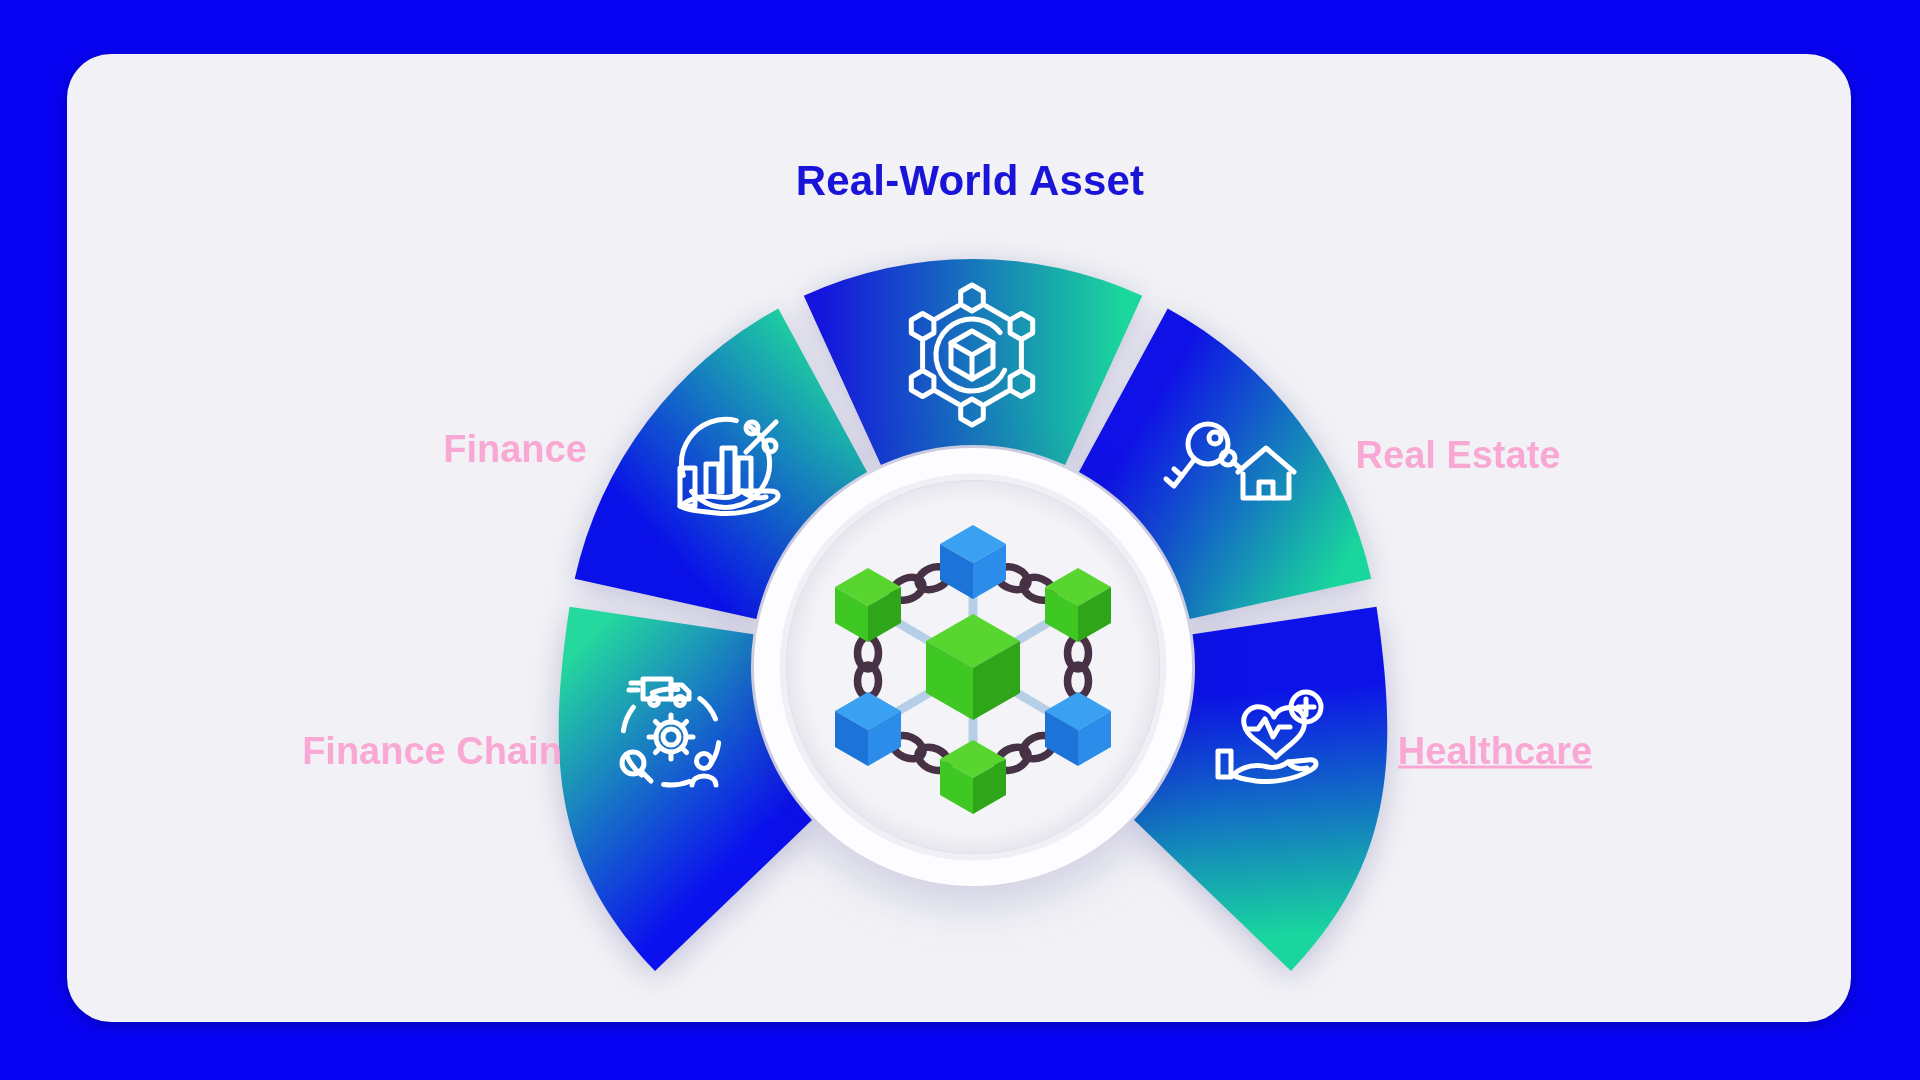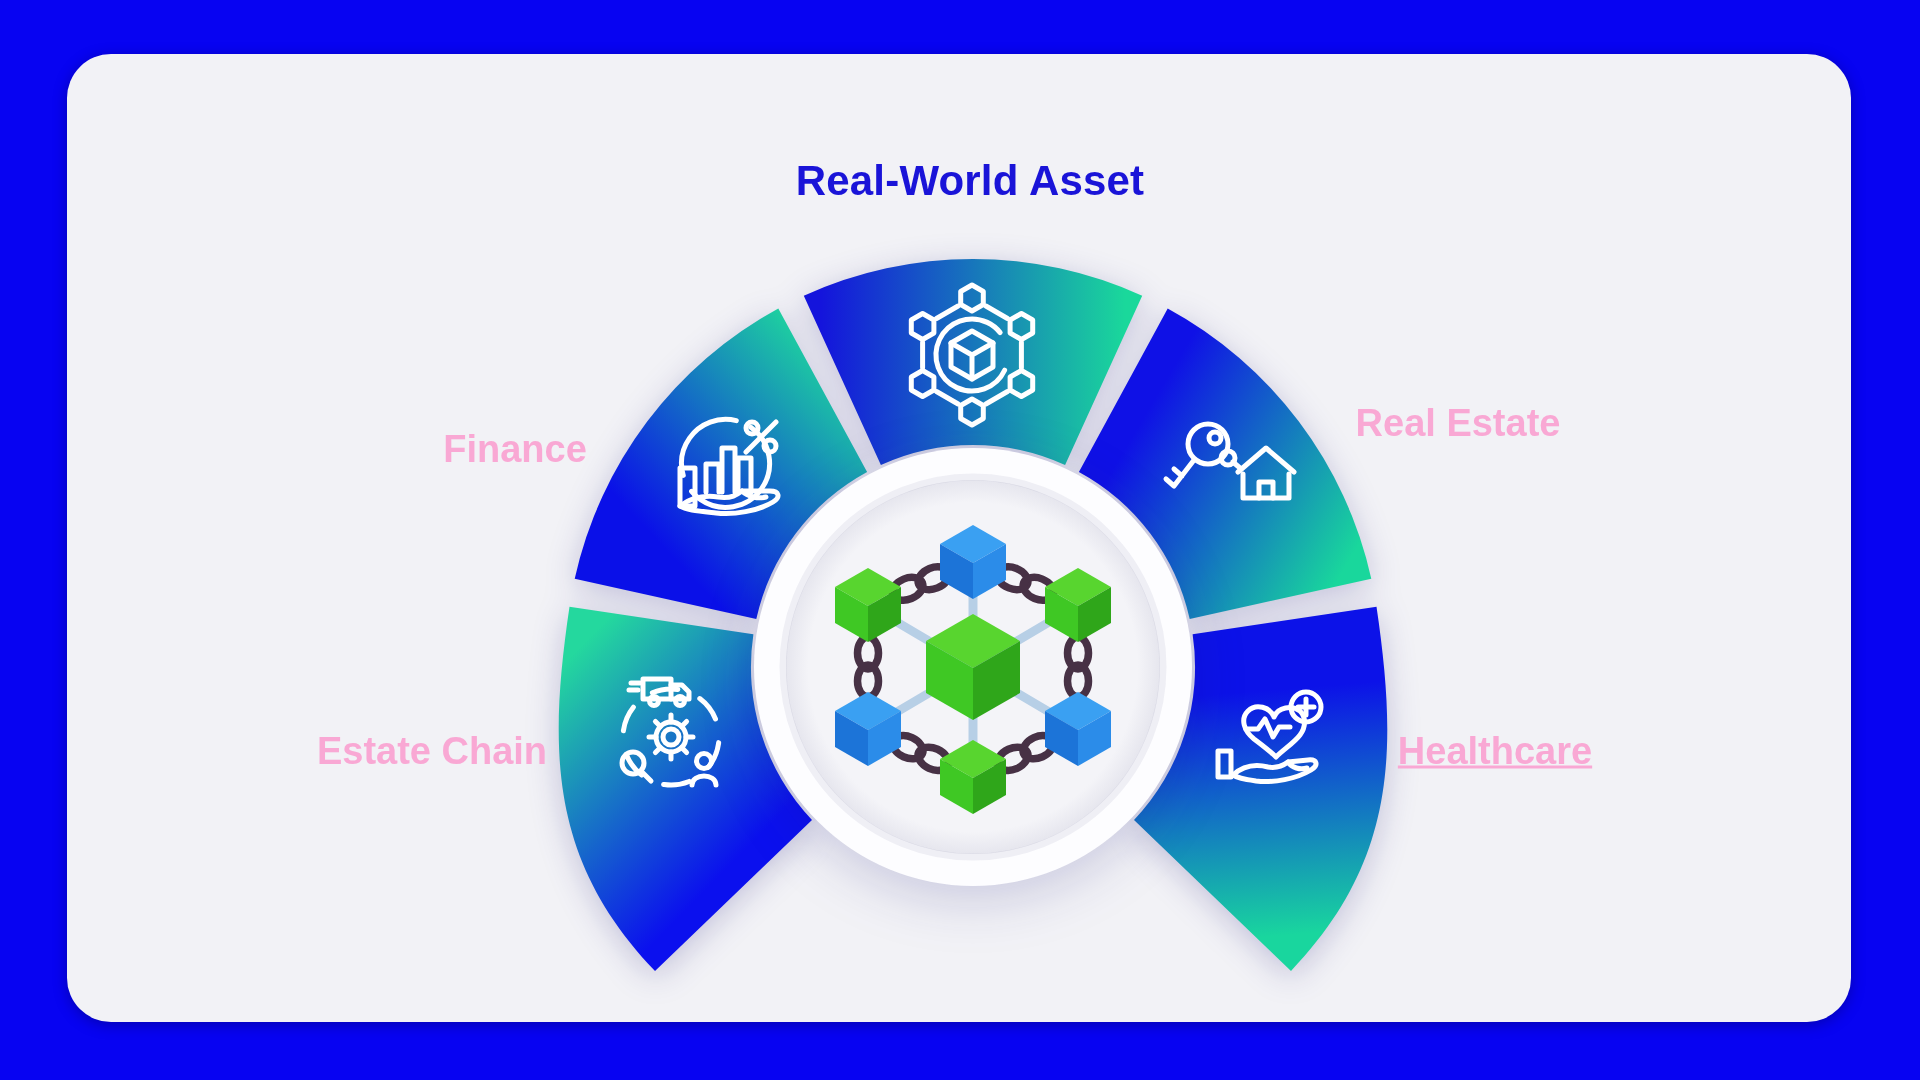--- a/index.html
+++ b/index.html
@@ -11,21 +11,21 @@
   .fan-svg{position:absolute;left:0;top:0;width:1920px;height:1080px;}
   .seg-group{filter:drop-shadow(0 7px 16px rgba(24,20,120,.22));}
   .medallion{filter:drop-shadow(0 14px 26px rgba(24,20,120,.18));}
   .wicon{stroke:#ffffff;fill:none;stroke-width:5;stroke-linecap:round;stroke-linejoin:round;}
   .title{position:absolute;left:970px;top:158px;transform:translateX(-50%);
          text-align:center;font-size:42px;line-height:46px;font-weight:bold;
          color:#1a14d8;letter-spacing:.2px;white-space:nowrap;}
   .seg-label{position:absolute;transform:translate(-50%,-50%);
          font-size:38px;font-weight:bold;color:#f9a8d4;white-space:nowrap;}
   .lbl-finance{left:515px;top:449px;}
-  .lbl-realestate{left:1458px;top:423px;}
+  .lbl-realestate{left:1458px;top:455px;}
   .lbl-supply{left:432px;top:751px;}
   .lbl-health{left:1495px;top:751px;text-decoration:underline;}
 </style>
 </head>
 <body>
 
 <div class="stage">
   <div class="card"></div>
 
   <div class="title">
@@ -201,15 +201,15 @@
       <g>
         <path fill="#58d52f" d="M0,-53 L47,-26 L0,1 L-47,-26 Z"></path>
         <path fill="#3fc824" d="M-47,-26 L0,1 L0,53 L-47,26 Z"></path>
         <path fill="#2fa61a" d="M0,1 L47,-26 L47,26 L0,53 Z"></path>
       </g>
     </g>
   </svg>
 
   <div class="seg-label lbl-finance">Finance</div>
   <div class="seg-label lbl-realestate">Real Estate</div>
-  <div class="seg-label lbl-supply">Estate Chain</div>
+  <div class="seg-label lbl-supply">Finance Chain</div>
   <div class="seg-label lbl-health">Healthcare</div>
 </div>
 
 </body></html>

